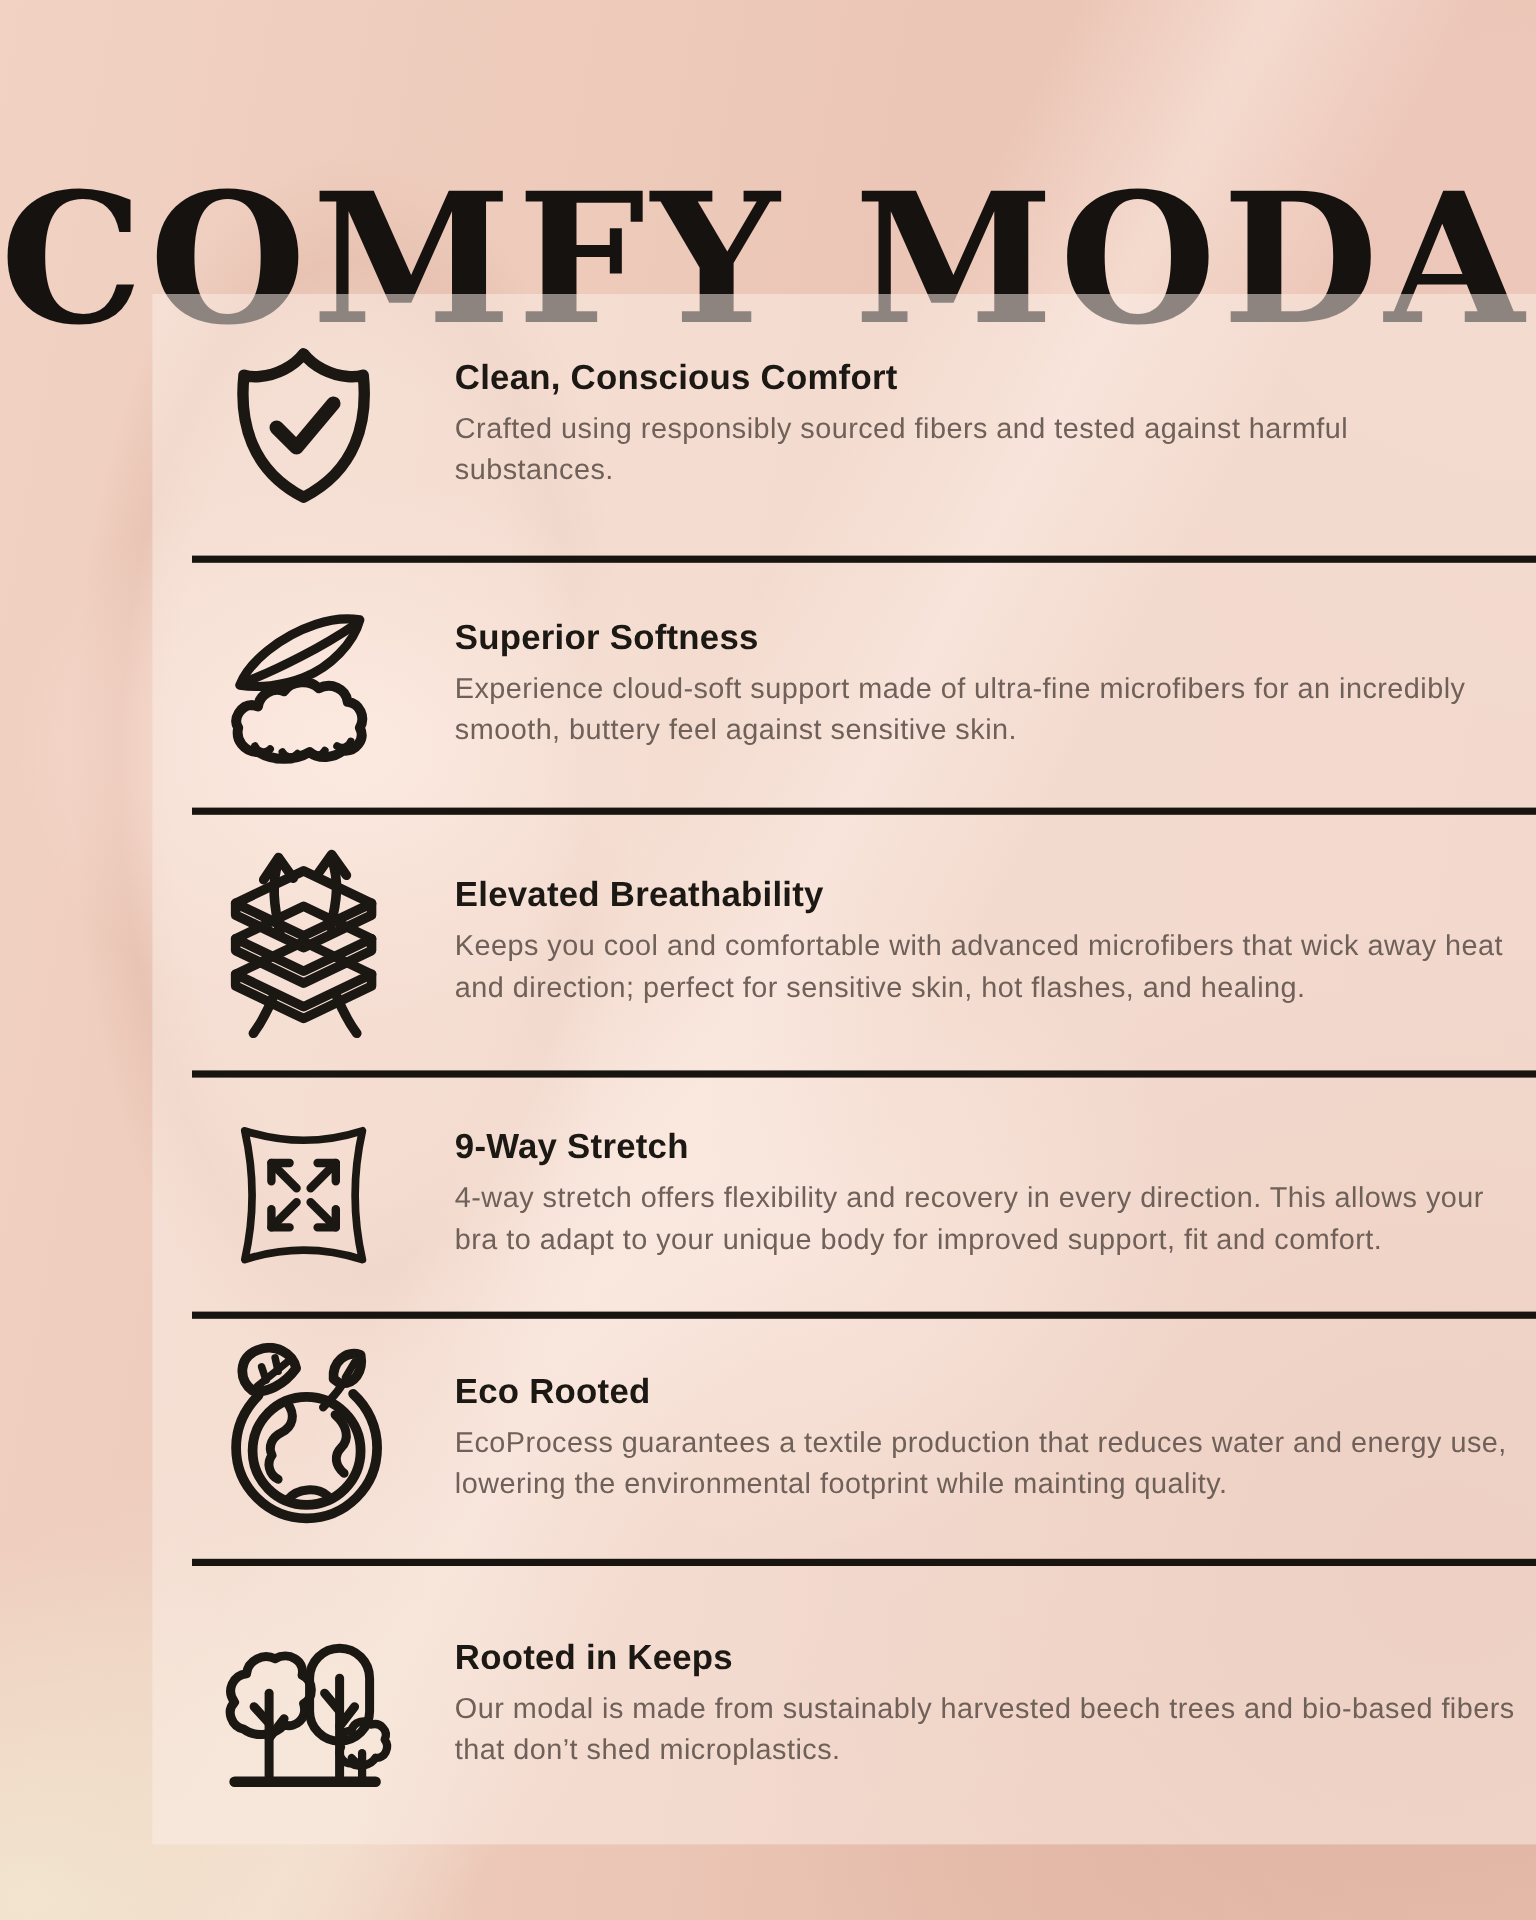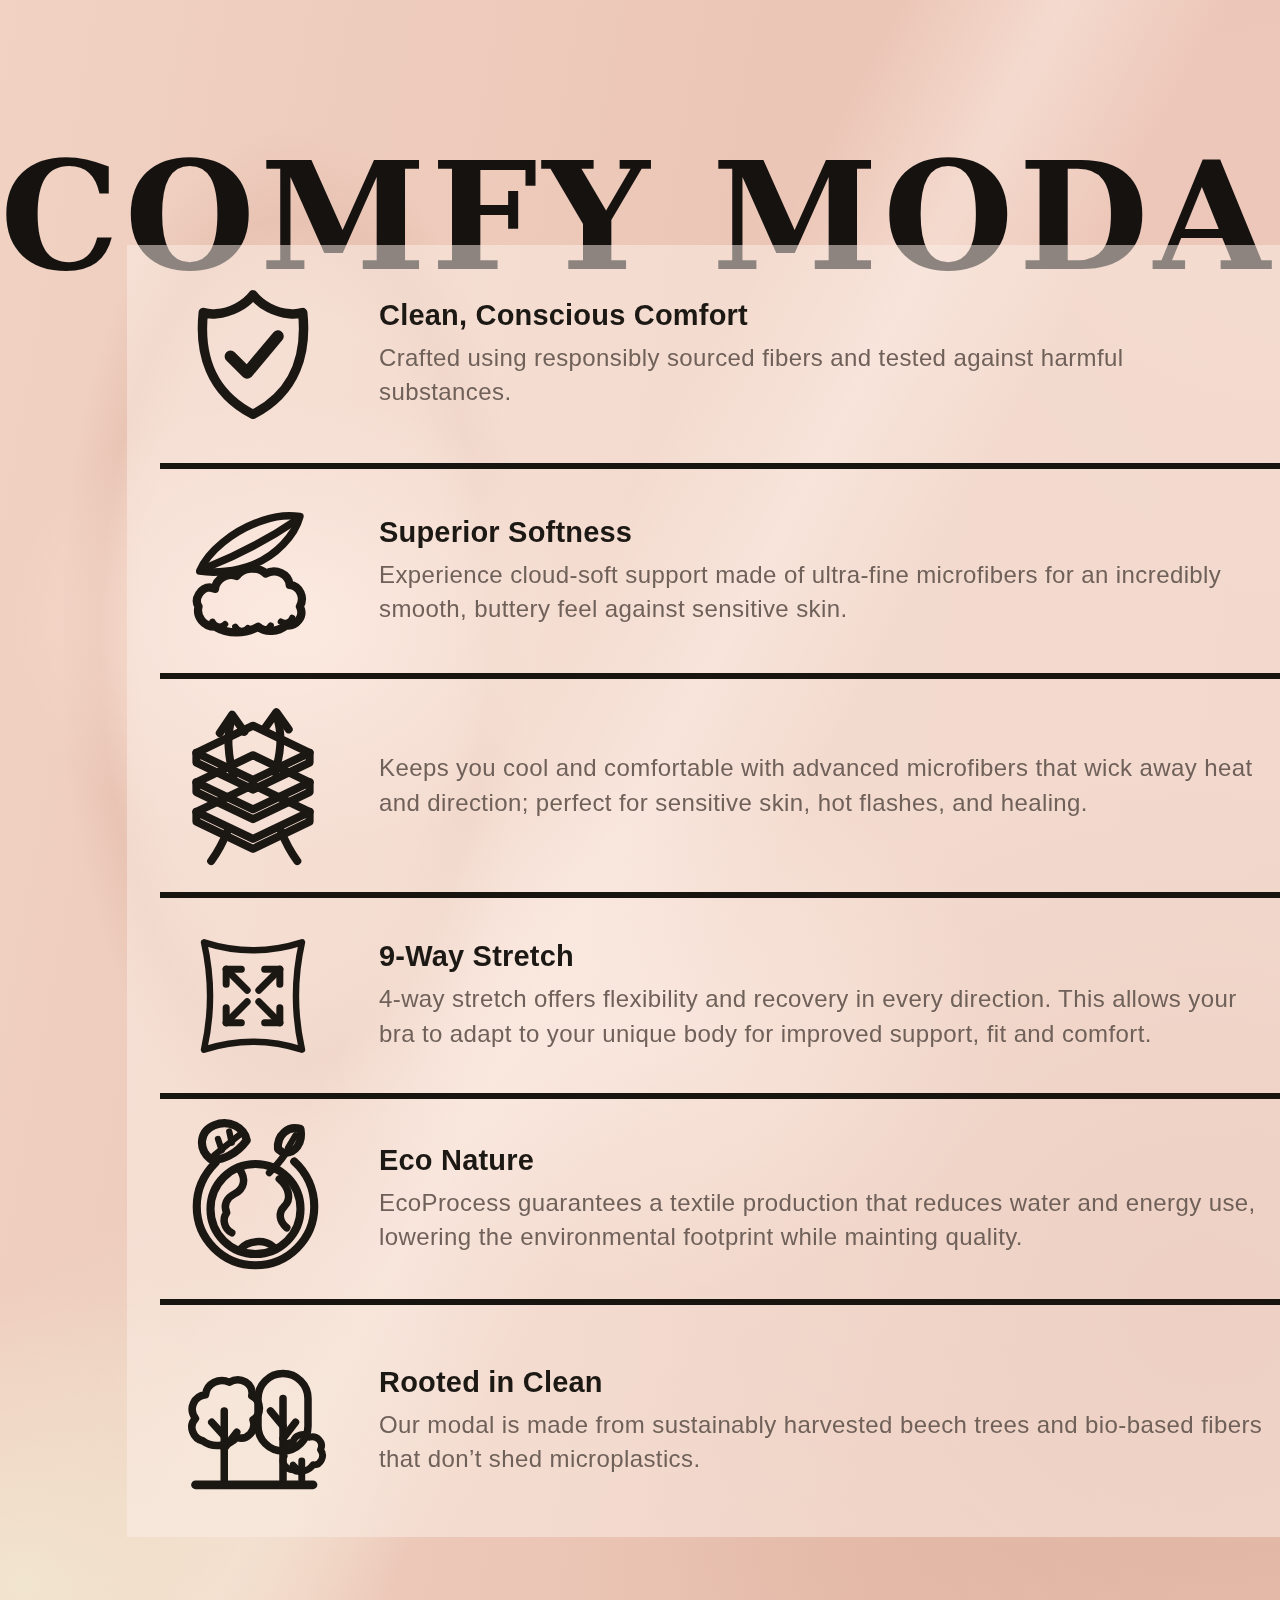--- a/index.html
+++ b/index.html
@@ -114,20 +114,21 @@
           <path d="M14 38 L14 46 L60 68 L106 46 L106 38"></path>
           <path d="M14 62 L60 40 L106 62 L60 84 Z"></path>
           <path d="M14 62 L14 70 L60 92 L106 70 L106 62"></path>
           <path d="M14 86 L60 64 L106 86 L60 108 Z"></path>
           <path d="M14 86 L14 94 L60 116 L106 94 L106 86"></path>
           <path d="M40 100 C36 110 32 118 26 126"></path>
           <path d="M82 100 C86 110 90 118 96 126"></path>
         </svg>
       </div>
       <div class="text-cell">
+        <h3 class="feature-heading">Elevated Breathability</h3>
         <p class="feature-body">Keeps you cool and comfortable with advanced microfibers that wick away heat and direction; perfect for sensitive skin, hot flashes, and healing.</p>
       </div>
     </section>
 
     <div class="divider"></div>
 
     <section class="row r4">
       <div class="icon-cell">
         <svg width="140" height="140" viewBox="0 0 120 120" class="ic" stroke-width="6">
           <path d="M18 14 C46 23 74 23 102 14 C95 45 95 75 102 106 C74 97 46 97 18 106 C25 75 25 45 18 14 Z" stroke-width="5.5"></path>
@@ -160,21 +161,21 @@
           <path d="M26 32 C16 24 17 10 29 5 C41 0 53 7 55 17 C47 28 35 34 26 32 Z"></path>
           <path d="M29 29 L50 12" stroke-width="5"></path>
           <path d="M35 25 L32 16" stroke-width="5"></path>
           <path d="M43 19 L41 10" stroke-width="5"></path>
           <path d="M80 24 C79 13 88 5 98 8 C100 19 94 28 84 27 Z"></path>
           <path d="M88 23 L94 13" stroke-width="5"></path>
           <path d="M85 29 C81 35 77 39 73 43" stroke-width="5.5"></path>
         </svg>
       </div>
       <div class="text-cell">
-        <h3 class="feature-heading">Eco Nature</h3>
+        <h3 class="feature-heading">Eco Rooted</h3>
         <p class="feature-body">EcoProcess guarantees a textile production that reduces water and energy use, lowering the environmental footprint while mainting quality.</p>
       </div>
     </section>
 
     <div class="divider"></div>
 
     <section class="row r6">
       <div class="icon-cell">
         <svg width="150" height="150" viewBox="0 0 120 120" class="ic" stroke-width="6">
           <path d="M20 76 C12 74 8 64 14 58 C8 50 13 40 22 39 C23 30 33 25 41 29 C50 24 61 30 59 40 C67 44 67 55 60 59 C63 68 55 76 47 73 C41 80 28 82 20 76 Z"></path>
@@ -185,19 +186,19 @@
           <path d="M84 42 L84 111"></path>
           <path d="M84 64 L74 52"></path>
           <path d="M84 74 L94 61"></path>
           <path d="M92 99 C86 99 82 93 85 88 C82 83 86 77 92 77 C93 71 101 69 105 73 C111 71 117 77 114 83 C118 88 114 96 108 95 C105 100 97 102 92 99 Z" stroke-width="5.5"></path>
           <path d="M99 92 L99 111" stroke-width="5.5"></path>
           <path d="M99 102 L92 95" stroke-width="5"></path>
           <path d="M14 111 L108 111" stroke-width="7"></path>
         </svg>
       </div>
       <div class="text-cell">
-        <h3 class="feature-heading">Rooted in Clean</h3>
+        <h3 class="feature-heading">Rooted in Keeps</h3>
         <p class="feature-body">Our modal is made from sustainably harvested beech trees and bio-based fibers that don’t shed microplastics.</p>
       </div>
     </section>
 
   </div>
 </div>
 
 </body></html>

